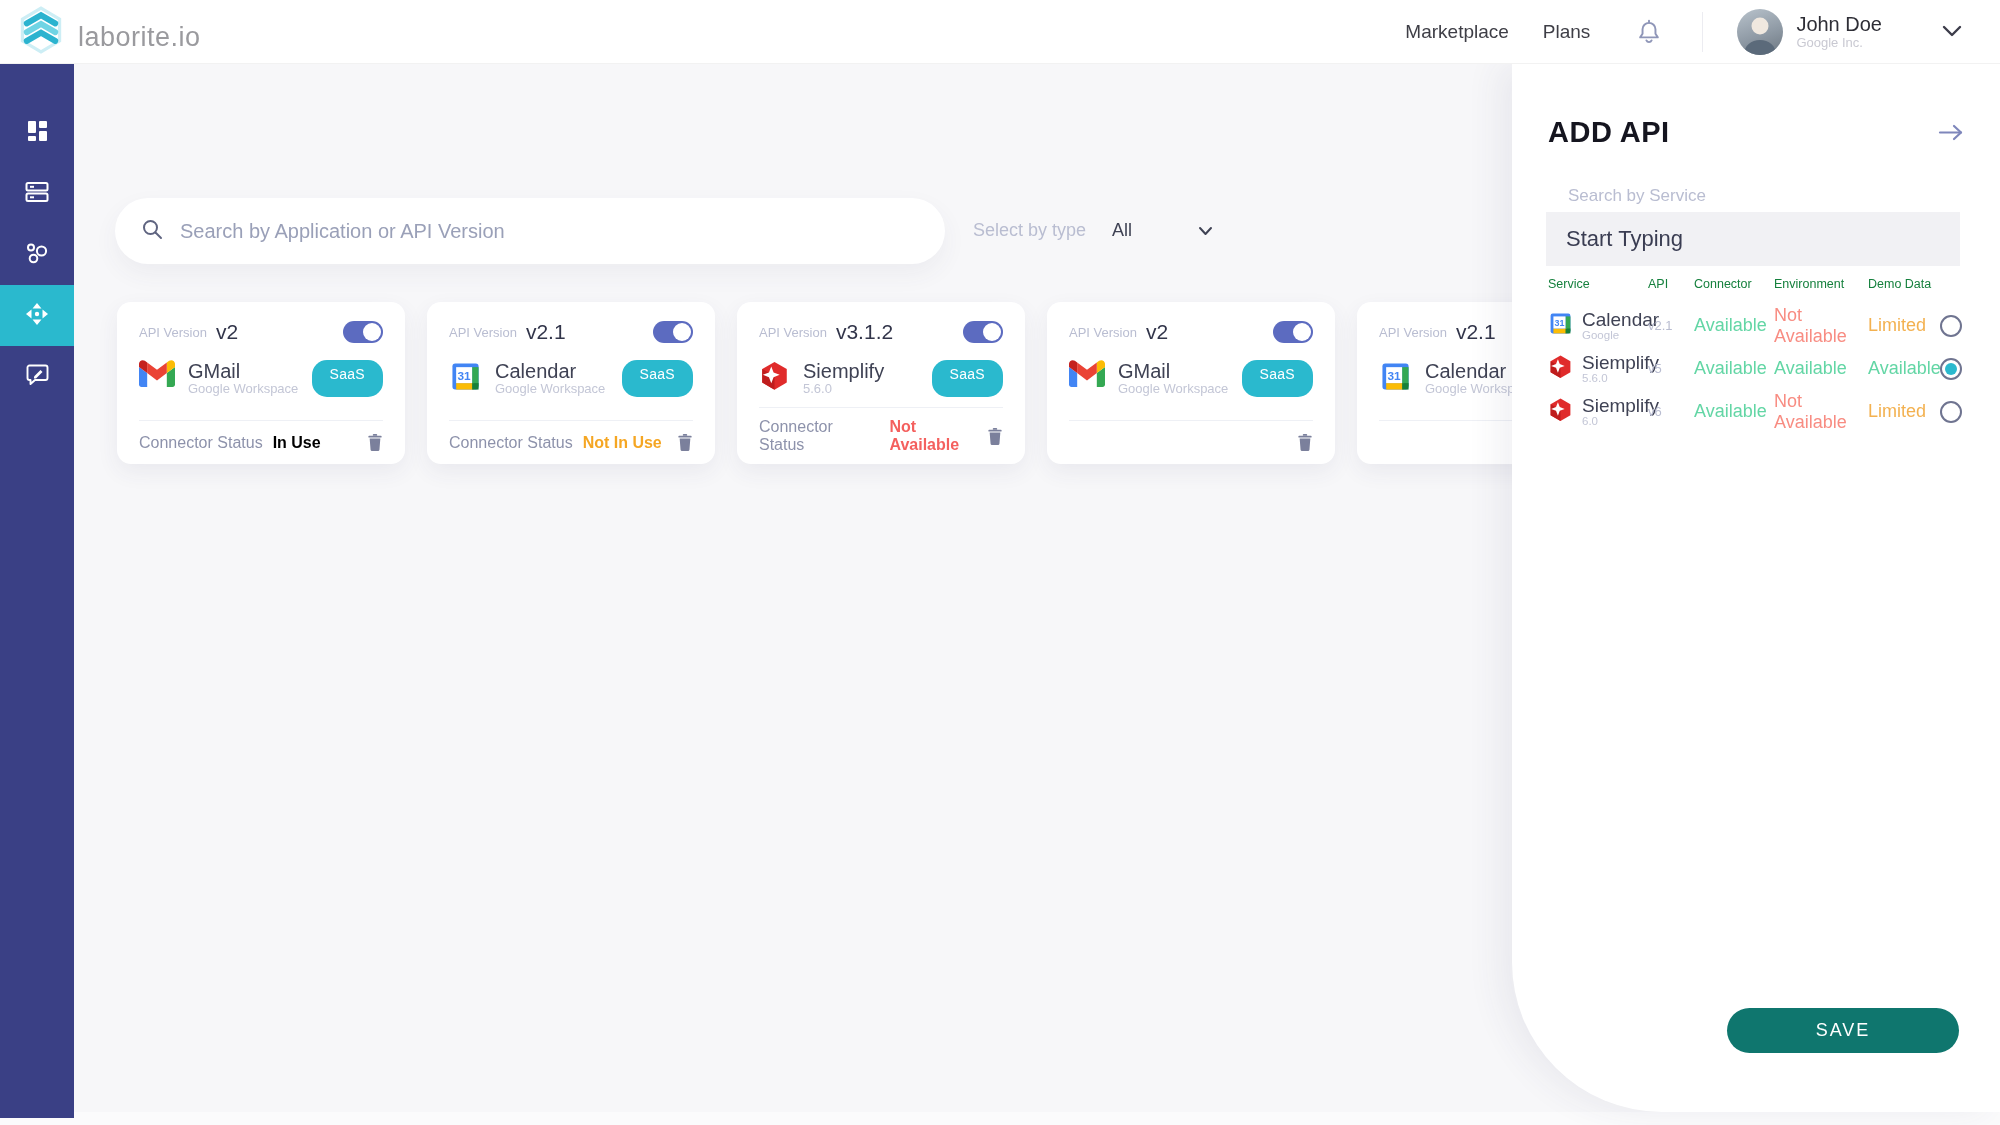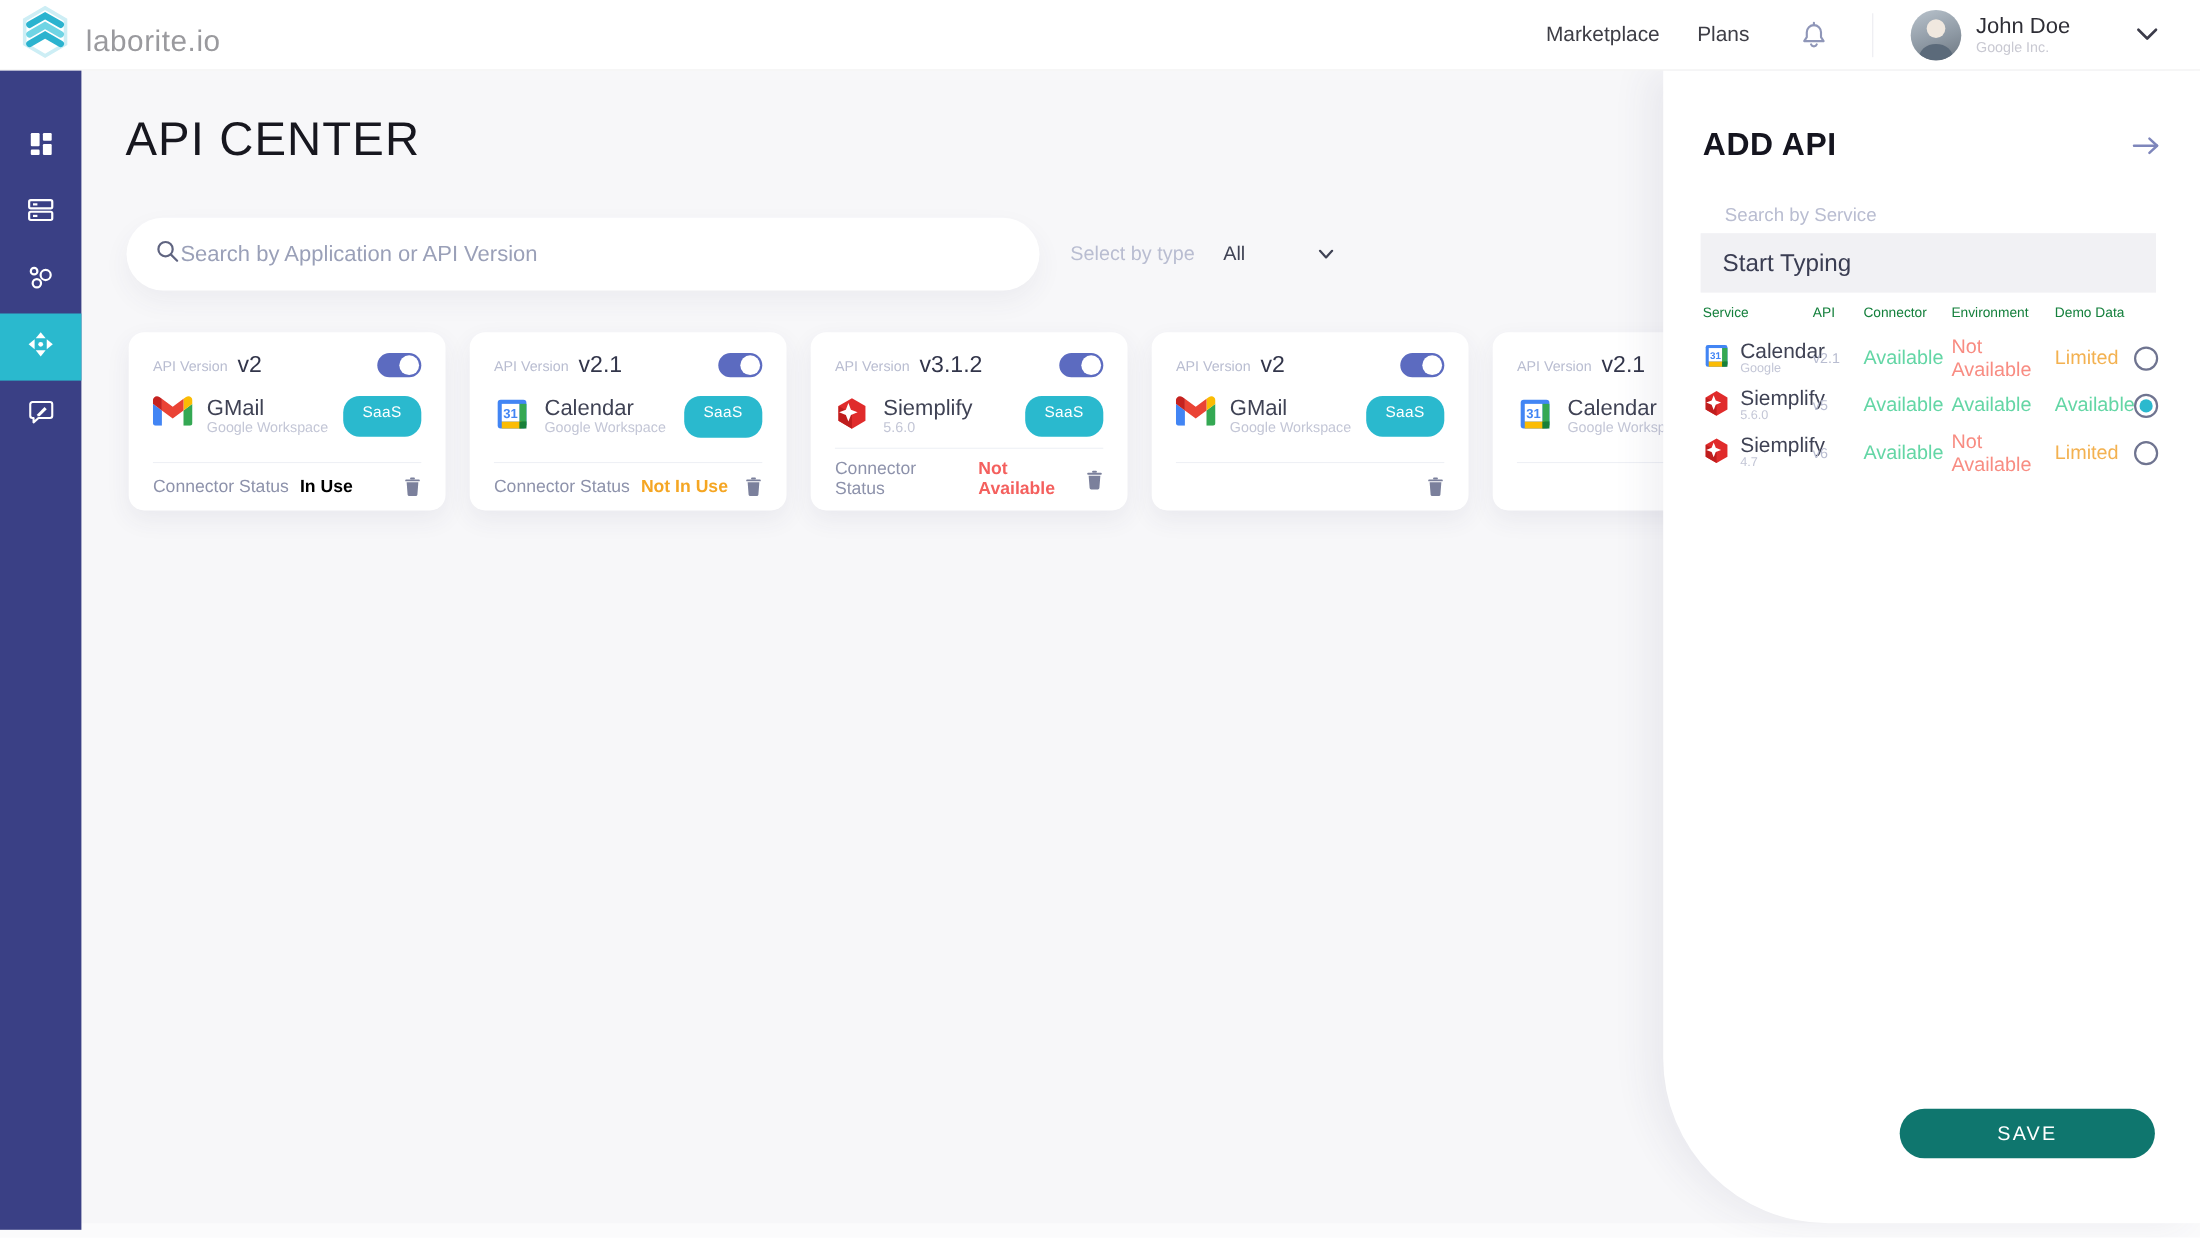--- a/index.html
+++ b/index.html
@@ -32,21 +32,21 @@
   
   .main-bg { position:absolute; top:64px; left:0; width:2000px; height:1048px; background:#f7f7f9; z-index:1; }
   .bottom-strip { position:absolute; top:1112px; left:0; width:2000px; height:13px; background:#fbfbfc; z-index:0; }
 
   .page-title { position:absolute; left:114px; top:103px; z-index:5; font-size:43px; font-weight:500;
                 letter-spacing:1px; color:#17171f; }
 
   .search-pill { position:absolute; left:115px; top:198px; width:830px; height:66px; background:#fff;
                  border-radius:33px; z-index:5; display:flex; align-items:center; padding:0 26px;
                  box-shadow:0 10px 24px rgba(60,60,110,.06); }
-  .search-pill input { border:none; outline:none; flex:1; font-size:20px; color:#3f4254;
+  .search-pill input { border:none; outline:none; flex:1; margin-left:16px; font-size:20px; color:#3f4254;
                        font-family:inherit; background:transparent; }
   .search-pill input::placeholder { color:#9aa0b8; }
 
   .filter { position:absolute; left:973px; top:220px; z-index:5; display:flex; align-items:center; }
   .filter-label { font-size:18px; color:#b9bdd1; }
   .filter-value { font-size:18px; color:#3f4254; margin-left:26px; cursor:pointer; }
   .filter-caret { margin-left:66px; display:flex; align-items:center; cursor:pointer; }
 
   
   .card { position:absolute; top:302px; width:288px; height:162px; background:#fff; border-radius:14px;
@@ -198,21 +198,20 @@
     <div class="side-item">
       <span>
         <svg width="25" height="25" viewBox="0 0 25 25" fill="none" stroke="#fff" stroke-width="1.9" stroke-linejoin="round">
           <path d="M4.5 3.5h16a2 2 0 0 1 2 2V16a2 2 0 0 1-2 2H10l-4.5 4v-4h-1a2 2 0 0 1-2-2V5.5a2 2 0 0 1 2-2z"></path>
           <path d="M9 14.5l6.5-6.5 2 2-6.5 6.5H9z" fill="#fff" stroke="none"></path>
         </svg>
       </span>
     </div>
   </div>
 
-  <div class="page-title">API CENTER</div>
 
   <div class="search-pill">
     <span>
       <svg width="23" height="23" viewBox="0 0 23 23" fill="none" stroke="#5f6480" stroke-width="2" stroke-linecap="round">
         <circle cx="9.5" cy="9.5" r="6.5"></circle>
         <line x1="14.5" y1="14.5" x2="20" y2="20"></line>
       </svg>
     </span>
     <input type="text" placeholder="Search by Application or API Version" style="">
   </div>
@@ -485,21 +484,21 @@
         <span class="svc-cell-service">
           <span>
             <svg width="25" height="25" viewBox="0 0 24 24">
               <polygon points="12,1.5 21.5,7 21.5,17.5 12,23 2.5,17.5 2.5,7" fill="#e02b2b"></polygon>
               <polygon points="2.5,7 12,12.3 12,23 2.5,17.5" fill="#bf1d1d"></polygon>
               <path d="M9.5 5 L11.3 9.7 L16 11.5 L11.3 13.3 L9.5 18 L7.7 13.3 L3 11.5 L7.7 9.7 Z" fill="#fff"></path>
             </svg>
           </span>
           <span class="svc-meta">
             <div class="svc-name">Siemplify</div>
-            <div class="svc-sub">4.7</div>
+            <div class="svc-sub">6.0</div>
           </span>
         </span>
         <span class="svc-api">v6</span>
         <span class="svc-status" style="color: rgb(99, 214, 165);">Available</span>
         <span class="svc-status" style="color: rgb(248, 140, 130);">Not Available</span>
         <span class="svc-status" style="color: rgb(243, 177, 80);">Limited</span>
         <span class="radio" data-selected="false"></span>
       </div>
     </div>
 

